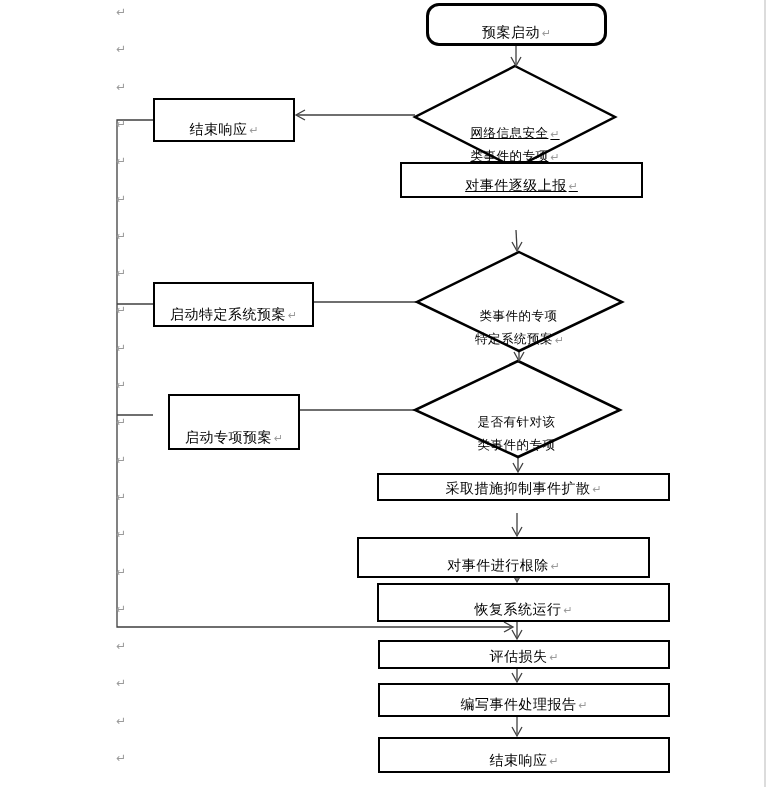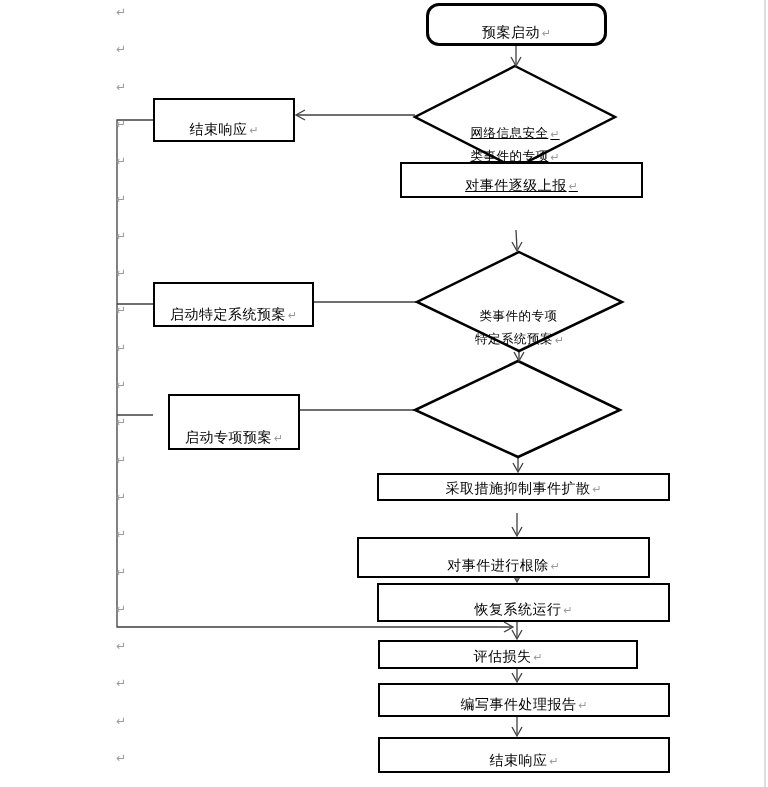--- a/index.html
+++ b/index.html
@@ -146,20 +146,30 @@
       </div>
   </div>
 
   <div class="node" style="left:153px;top:282px;width:161px;height:45px;">
     <div class="line">
         <span>启动特定系统预案</span>
         <span class="mark">↵</span>
       </div>
   </div>
 
+  <div class="node dtext" style="left:415px;top:361px;width:205px;height:96px;">
+    <div class="line">
+        <span>是否有针对该</span>
+        <span class="mark"></span>
+      </div>
+    <div class="line">
+        <span>类事件的专项</span>
+        <span class="mark"></span>
+      </div>
+  </div>
 
   <div class="node" style="left:168px;top:394px;width:132px;height:56px;">
     <div class="line">
         <span>启动专项预案</span>
         <span class="mark">↵</span>
       </div>
   </div>
 
   <div class="node" style="left:377px;top:473px;width:293px;height:28px;">
     <div class="line">
@@ -175,21 +185,21 @@
       </div>
   </div>
 
   <div class="node" style="left:377px;top:583px;width:293px;height:39px;">
     <div class="line">
         <span>恢复系统运行</span>
         <span class="mark">↵</span>
       </div>
   </div>
 
-  <div class="node" style="left:378px;top:640px;width:260px;height:29px;">
+  <div class="node" style="left:378px;top:640px;width:292px;height:29px;">
     <div class="line">
         <span>评估损失</span>
         <span class="mark">↵</span>
       </div>
   </div>
 
   <div class="node" style="left:378px;top:683px;width:292px;height:34px;">
     <div class="line">
         <span>编写事件处理报告</span>
         <span class="mark">↵</span>

